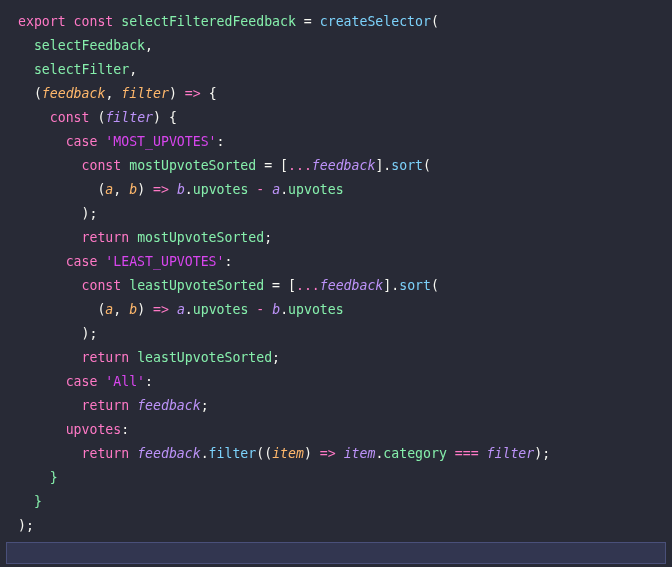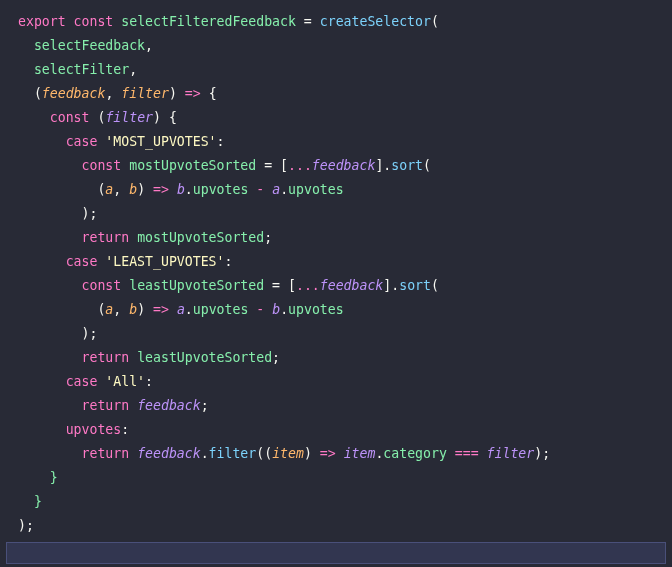--- a/index.html
+++ b/index.html
@@ -19,21 +19,21 @@
     color: #f8f8f2;
     white-space: pre;
   }
   .t-kw      { color: #ff79c6; }   
   .t-kw-nf   { color: #ff79c6; }                         
   .t-decl    { color: #86efac; }                         
   .t-fn      { color: #7dd3fc; }                         
   .t-param   { color: #ffb86c; font-style: italic; }     
   .t-prop    { color: #86efac; }                         
   .t-ident   { color: #bd93f9; font-style: italic; }     
-  .t-str     { color: #fef9c3; }                         
+  .t-str     { color: #d946ef; }                         
   .t-punc    { color: #f8f8f2; }                         
   .t-arrow   { color: #ff79c6; }                         
   .t-op      { color: #ff79c6; }                         
   .t-spread  { color: #ff79c6; }
   .t-brace   { color: #f8f8f2; }
   .highlight-bar {
     position: absolute;
     left: 6px;
     right: 6px;
     top: 542px;

